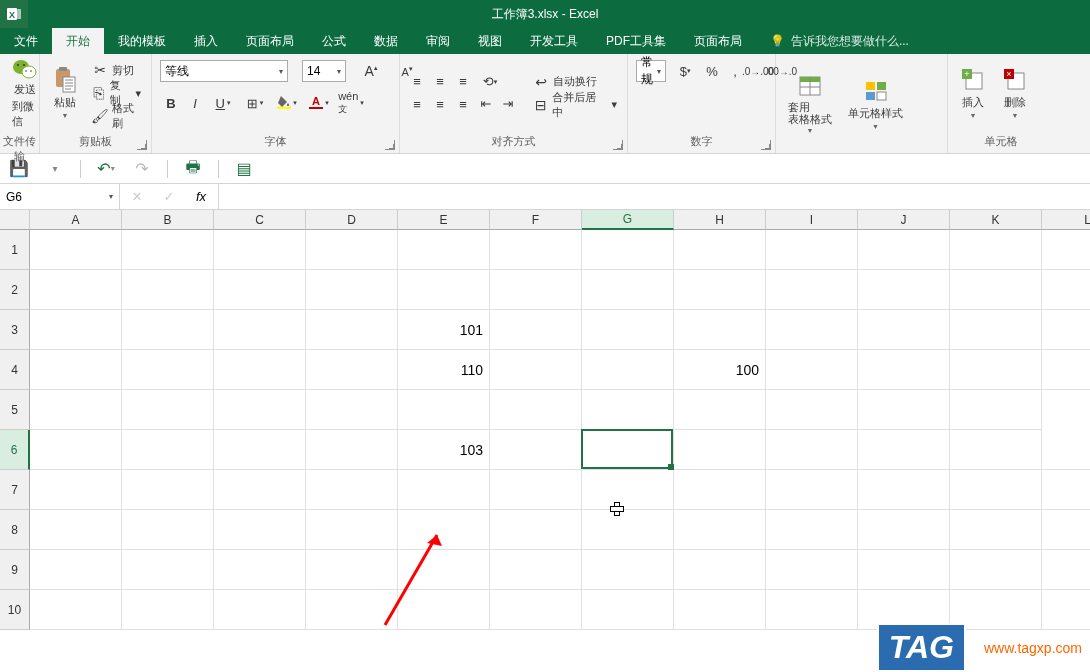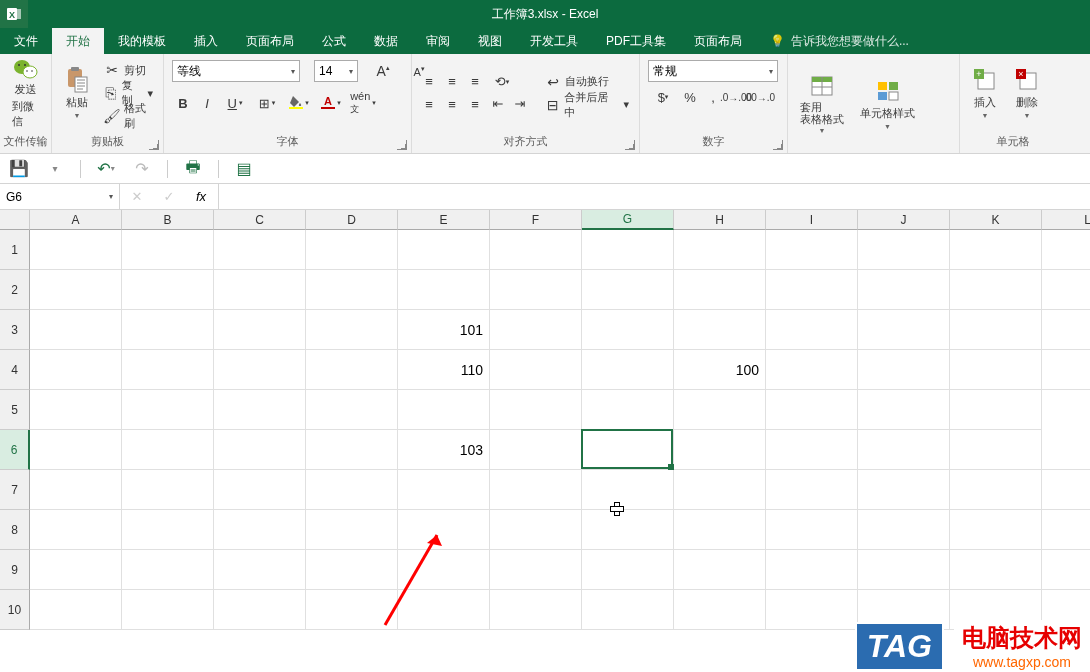--- a/index.html
+++ b/index.html
@@ -109,21 +109,21 @@
     <div class="tab">PDF工具集</div>
     <div class="tab">页面布局</div>
     <div class="tellme">
       <span>💡</span>
       <span>告诉我您想要做什么...</span>
     </div>
   </div>
 
 <div class="ribbon">
 
-  <div class="group" style="width:52px">
+  <div class="group" style="width:40px">
     <div class="group-content">
       <div class="big-btn">
         <span class="icon">
           <svg width="26" height="22" viewBox="0 0 26 22">
               <ellipse cx="9" cy="9" rx="8" ry="7" fill="#7bb32e"></ellipse>
               <ellipse cx="17" cy="14" rx="7" ry="6" fill="#fff" stroke="#7bb32e"></ellipse>
               <circle cx="6" cy="7" r="1" fill="#333"></circle>
               <circle cx="12" cy="7" r="1" fill="#333"></circle>
               <circle cx="14" cy="13" r=".8" fill="#333"></circle>
               <circle cx="19" cy="13" r=".8" fill="#333"></circle>
@@ -275,21 +275,21 @@
             <span class="icon">⊟</span>
             <span>合并后居中</span>
             <span class="dropdown-arrow" style="margin-left:3px">▾</span>
           </div>
       </div>
     </div>
     <div class="group-label"><span>对齐方式</span><span class="dialog-launcher"></span></div>
   </div>
 
   <div class="group" style="width:148px">
-    <div class="group-content" style="flex-direction:column;align-items:flex-start;gap:4px;padding:6px 8px">
+    <div class="group-content" style="align-items:flex-start;gap:4px;padding:6px 8px">
       <div class="combo" style="width:130px">
           <span class="val">常规</span>
           <span class="arr">▾</span>
         </div>
       <div style="display:flex;gap:1px">
         <div class="icon-btn wide">
             <span>$</span>
             <span style="font-size:7px">▾</span>
           </div>
         <div class="icon-btn">
@@ -588,16 +588,15 @@
         <line class="arrow-line" x1="20" y1="105" x2="72" y2="15"></line>
         <polygon class="arrow-head" points="72,15 62,23 77,26"></polygon>
       </svg>
       </div>
   </div>
 </div>
 
 <div class="watermark">
   <div class="wm-tag">TAG</div>
   <div class="wm-txt">
-    <div class="l1">电脑技术网</div>
     <div class="l2">www.tagxp.com</div>
   </div>
 </div>
 
 </body></html>

